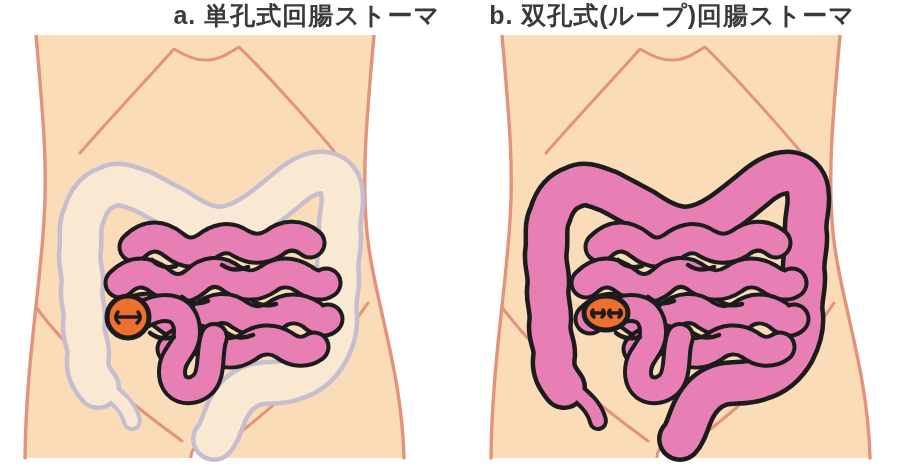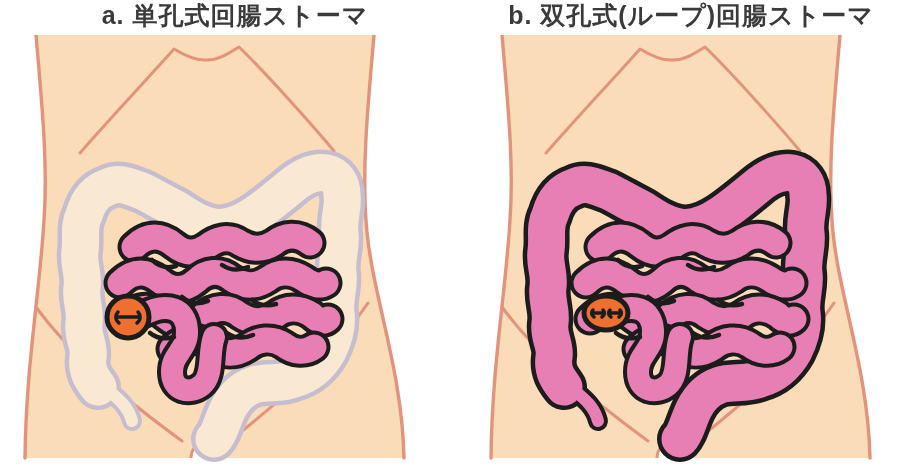--- a/index.html
+++ b/index.html
@@ -5,22 +5,22 @@
   html,body{margin:0;padding:0;}
   body{
     width:900px;height:475px;background:#ffffff;position:relative;overflow:hidden;
     font-family:"Liberation Sans","DejaVu Sans",sans-serif;
   }
   .panel-title{
     position:absolute;top:0;height:32px;line-height:30px;
     font-size:25px;font-weight:600;letter-spacing:1px;
     color:var(--title-text,#3a3a3a);text-align:center;white-space:nowrap;
   }
-  #title-a{left:30px;width:410px;}
-  #title-b{left:486px;width:410px;}
+  #title-a{left:30px;width:410px;text-align:right;}
+  #title-b{left:467px;width:410px;}
   .panel-svg{position:absolute;top:35px;}
   #panel-a{left:22px;}
   #panel-b{left:488px;}
   
   .skin{fill:var(--skin,#fadcb8);}
   .body-edge{fill:none;stroke:var(--body-line,#e2937b);stroke-width:3.4;stroke-linecap:round;}
   .guide{fill:none;stroke:var(--body-line,#e2937b);stroke-width:3;stroke-linecap:round;stroke-linejoin:round;}
   .notch{fill:#ffffff;stroke:var(--body-line,#e2937b);stroke-width:3;}
   
   .c-under{fill:none;stroke:var(--c-line,#1c1c1c);stroke-linecap:round;stroke-linejoin:round;}

